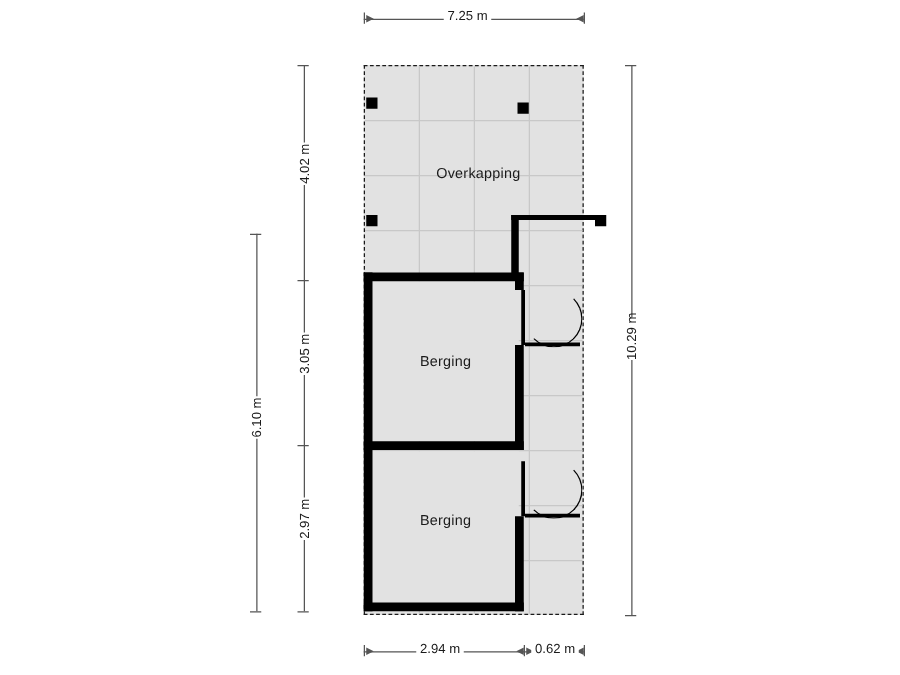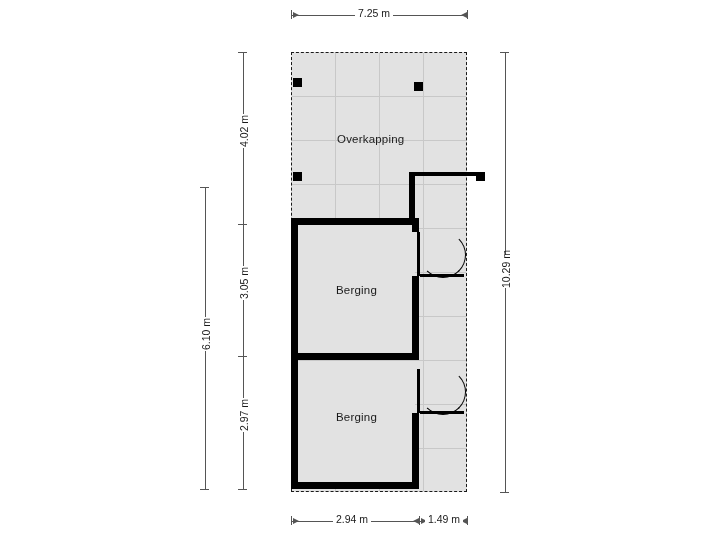--- a/index.html
+++ b/index.html
@@ -150,21 +150,21 @@
   <div class="tile-h" style="left:292px; top:96px; width:174px;"></div>
   <div class="tile-h" style="left:292px; top:140px; width:174px;"></div>
   <div class="tile-h" style="left:292px; top:184px; width:174px;"></div>
   <div class="tile-h" style="left:292px; top:228px; width:174px;"></div>
   <div class="tile-h" style="left:292px; top:272px; width:174px;"></div>
   <div class="tile-h" style="left:292px; top:316px; width:174px;"></div>
   <div class="tile-h" style="left:292px; top:360px; width:174px;"></div>
   <div class="tile-h" style="left:292px; top:404px; width:174px;"></div>
   <div class="tile-h" style="left:292px; top:448px; width:174px;"></div>
 
-  <div class="room-label" style="left:337px; top:133px;">Overkapping</div>
+  <div class="room-label" style="left:337px; top:133px;padding-left:12px;">Overkapping</div>
 
   <div class="post" style="left:293px; top:78px;"></div>
   <div class="post" style="left:414px; top:82px;"></div>
   <div class="post" style="left:293px; top:172px;"></div>
   <div class="post" style="left:476px; top:172px;"></div>
 
   <div class="wall" style="left:409px; top:172px; width:72px; height:4px;"></div>
   <div class="wall" style="left:409px; top:172px; width:6px; height:48px;"></div>
 
   <div class="room-fill" style="left:297px; top:225px; width:118px; height:128px;"></div>
@@ -200,21 +200,21 @@
 
   <div class="dim-line-h" style="left:291px; top:521px; width:176px;"></div>
   <div class="tick-v" style="left:291px; top:516px;"></div>
   <div class="tick-v" style="left:419px; top:516px;"></div>
   <div class="tick-v" style="left:467px; top:516px;"></div>
   <div class="arrow arrow-right" style="left:293px; top:517.5px;"></div>
   <div class="arrow arrow-left" style="left:413px; top:517.5px;"></div>
   <div class="arrow arrow-right" style="left:421px; top:517.5px;"></div>
   <div class="arrow arrow-left" style="left:461px; top:517.5px;"></div>
   <div class="dim-label-h" style="left:333px; top:513px;">2.94 m</div>
-  <div class="dim-label-h" style="left:425px; top:513px;">1.49 m</div>
+  <div class="dim-label-h" style="left:425px; top:513px;">0.62 m</div>
 
   <div class="dim-line-v" style="left:505px; top:52px; height:440px;"></div>
   <div class="tick-h" style="left:500px; top:52px;"></div>
   <div class="tick-h" style="left:500px; top:492px;"></div>
   <div class="dim-label-v" style="left:489px; top:262px; width:34px; text-align:center;">10.29 m</div>
 
   <div class="dim-line-v" style="left:205px; top:187px; height:302px;"></div>
   <div class="tick-h" style="left:200px; top:187px;"></div>
   <div class="tick-h" style="left:200px; top:489px;"></div>
   <div class="dim-label-v" style="left:189px; top:325px; width:34px; text-align:center;">6.10 m</div>

